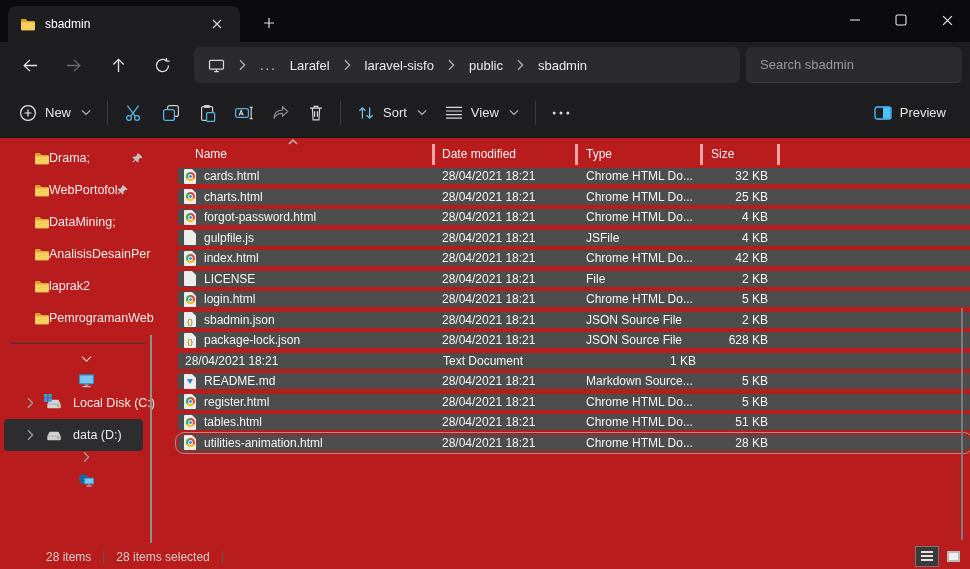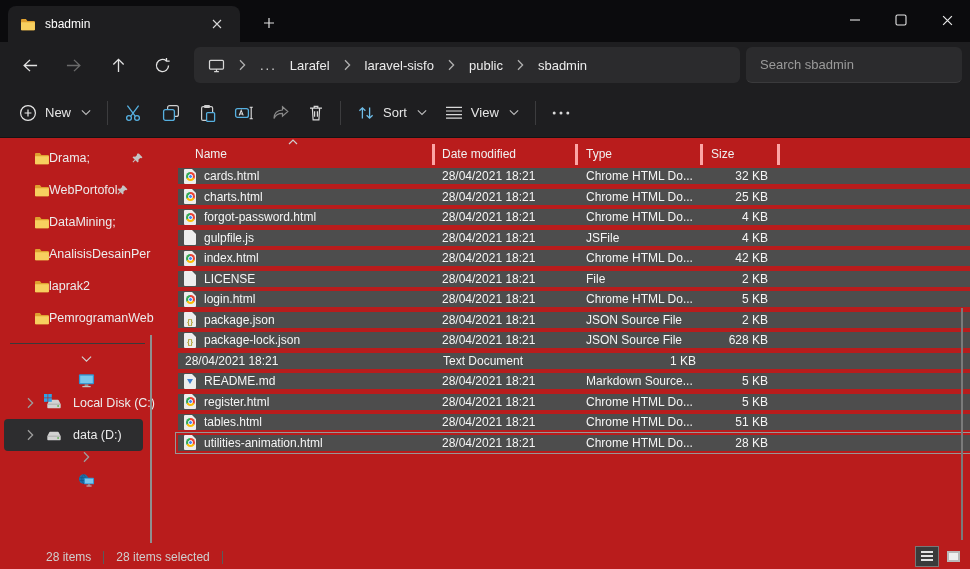--- a/index.html
+++ b/index.html
@@ -71,21 +71,21 @@
            font-size:12px; white-space:nowrap; }
   .col-h.name { padding-left:32px; }
   .col-h.date { padding-left:7px; }
   .col-h.type { padding-left:8px; }
   .col-h.size { padding-left:8px; }
   .sort-caret { position:absolute; left:125px; top:-4px; color:#cfcfcf; }
 
   .rows { margin-left:15px; margin-top:2px; }
   .row { display:grid; grid-template-columns:257px 143px 125px 72px; height:16px;
          margin-bottom:4.5px; background:#4d4d4d; align-items:center; font-size:12px; color:#f5f5f5; }
-  .row.focused { outline:1px solid #969696; outline-offset:2px; }
+  .row.focused { outline:1px solid #969696; outline-offset:2px;border-radius:6px; }
   .cell-name { display:flex; align-items:center; gap:8px; padding-left:6px; min-width:0; }
   .cell-name .fname { white-space:nowrap; overflow:hidden; }
   .cell-date { padding-left:7px; white-space:nowrap; }
   .cell-type { padding-left:8px; white-space:nowrap; }
   .cell-size { text-align:right; padding-right:7px; white-space:nowrap; }
   .list-scrollbar { position:absolute; right:7px; top:170px; width:2px; height:232px; background:#7a7a7a; }
 
   
   .ficon { position:relative; width:12px; height:15px; flex:none; background:#ededed; border-radius:1px;
            display:flex; align-items:center; justify-content:center; }
@@ -384,20 +384,26 @@
           <use href="#sym-chev-d"></use>
         </svg>
     </div>
     <div class="tb-sep"></div>
     <div class="tb-btn">
         <svg width="18" height="4">
           <use href="#sym-more"></use>
         </svg>
       </div>
     <div class="tb-spacer"></div>
+    <div class="tb-btn" style="padding-right:14px">
+      <svg width="18" height="14">
+          <use href="#sym-preview"></use>
+        </svg>
+      <span>Preview</span>
+    </div>
   </div>
 
   <div class="body">
 
     <div class="sidebar">
       <div class="s-item">
         <svg class="i15">
             <use href="#sym-folder"></use>
           </svg>
         <span class="s-label">Drama;</span>
@@ -579,21 +585,21 @@
           <div class="cell-date">28/04/2021 18:21</div>
           <div class="cell-type">Chrome HTML Do...</div>
           <div class="cell-size">5 KB</div>
         </div>
 
         <div class="row">
           <div class="cell-name">
               <span class="ficon">
                 <span class="json-glyph"></span>
               </span>
-              <span class="fname">package.json</span>
+              <span class="fname">sbadmin.json</span>
             </div>
           <div class="cell-date">28/04/2021 18:21</div>
           <div class="cell-type">JSON Source File</div>
           <div class="cell-size">2 KB</div>
         </div>
 
         <div class="row">
           <div class="cell-name">
               <span class="ficon">
                 <span class="json-glyph"></span>

